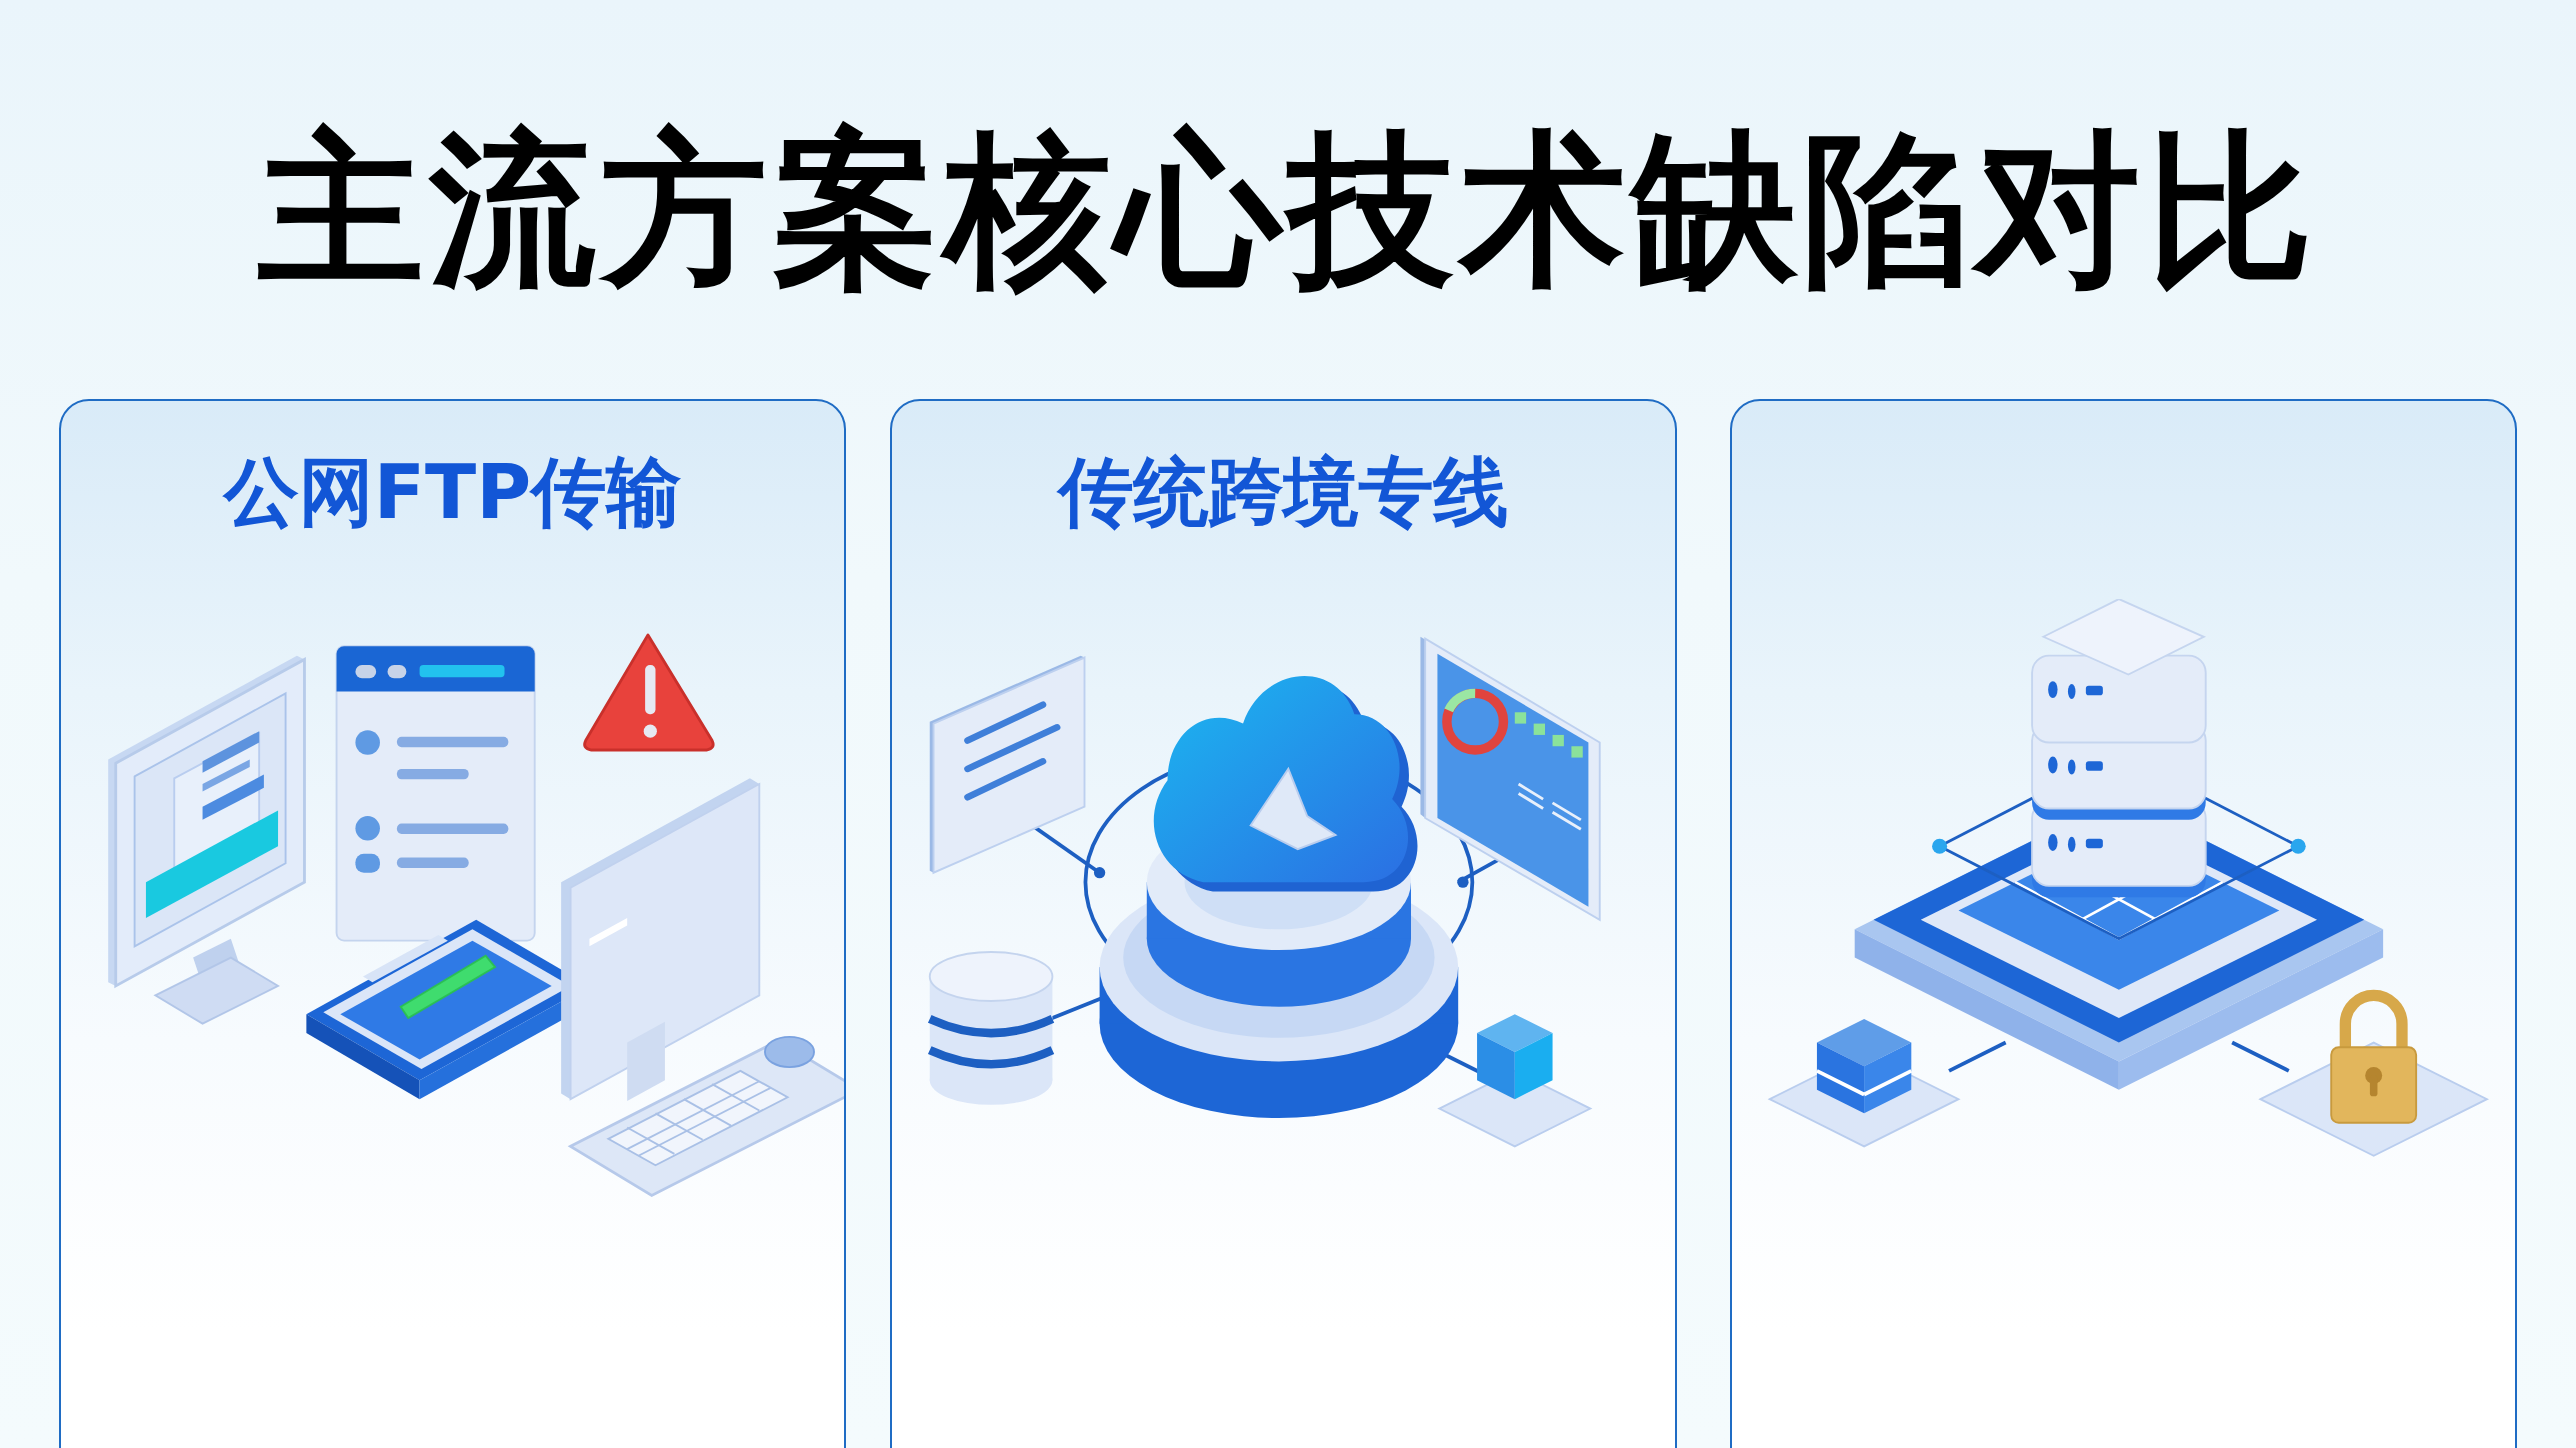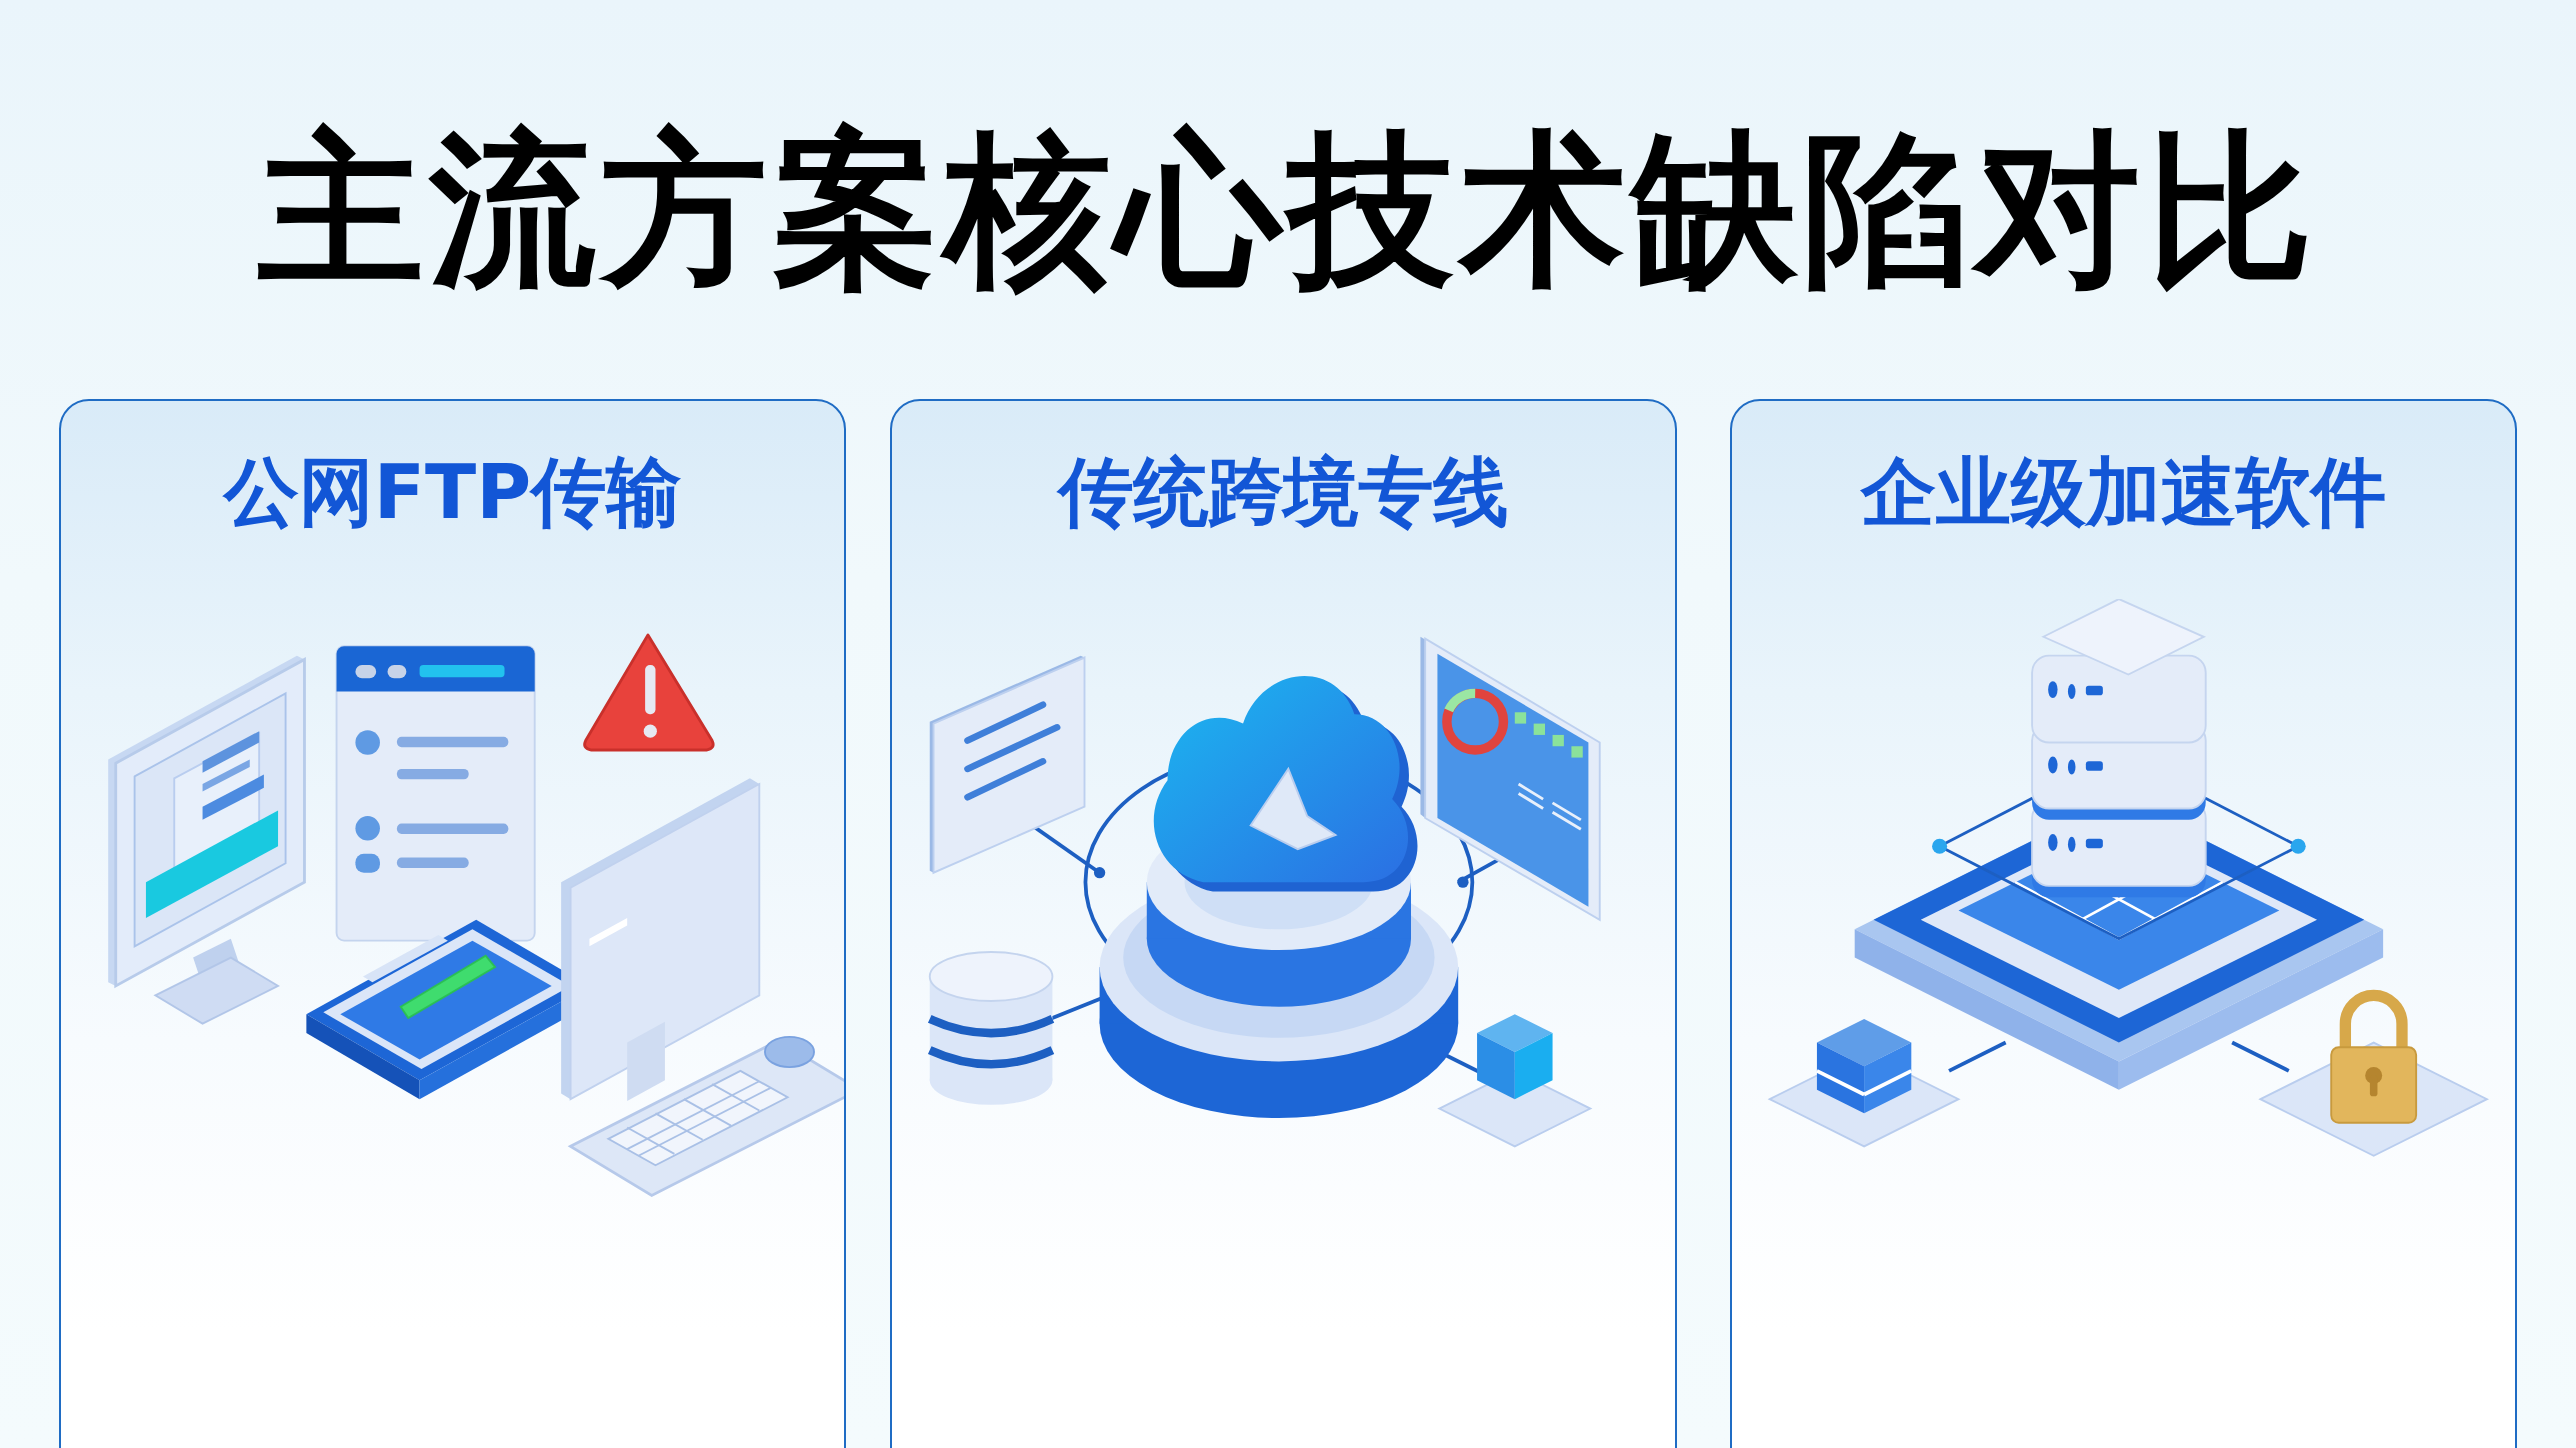--- a/index.html
+++ b/index.html
@@ -222,21 +222,20 @@
         <polygon points="580,540 660,500 740,540 660,580" fill="#dbe6f8" stroke="#b9cdee" stroke-width="2"></polygon>
         <polygon points="620,460 660,440 700,460 660,480" fill="#5fb4f0"></polygon>
         <polygon points="620,460 660,480 660,530 620,510" fill="#2b8ee6"></polygon>
         <polygon points="660,480 700,460 700,510 660,530" fill="#1aaef0"></polygon>
       </g>
     </svg>
   </div>
 </section>
 
 <section class="card card-3">
-  <h2 class="card-title">企业级加速软件</h2>
   <div class="card-illus">
     <svg viewBox="0 0 834 640" xmlns="http://www.w3.org/2000/svg">
 
       <g>
         <polygon points="130,350 410,210 690,350 410,490" fill="#a9c6f0"></polygon>
         <polygon points="130,350 410,490 410,520 130,380" fill="#8fb2ea"></polygon>
         <polygon points="410,490 690,350 690,380 410,520" fill="#9cbcee"></polygon>
         <polygon points="150,340 410,210 670,340 410,470" fill="#1d66d6"></polygon>
         <polygon points="200,340 410,236 620,340 410,444" fill="#dfe8f8"></polygon>
         <polygon points="240,330 410,246 580,330 410,414" fill="#3a86ea"></polygon>

